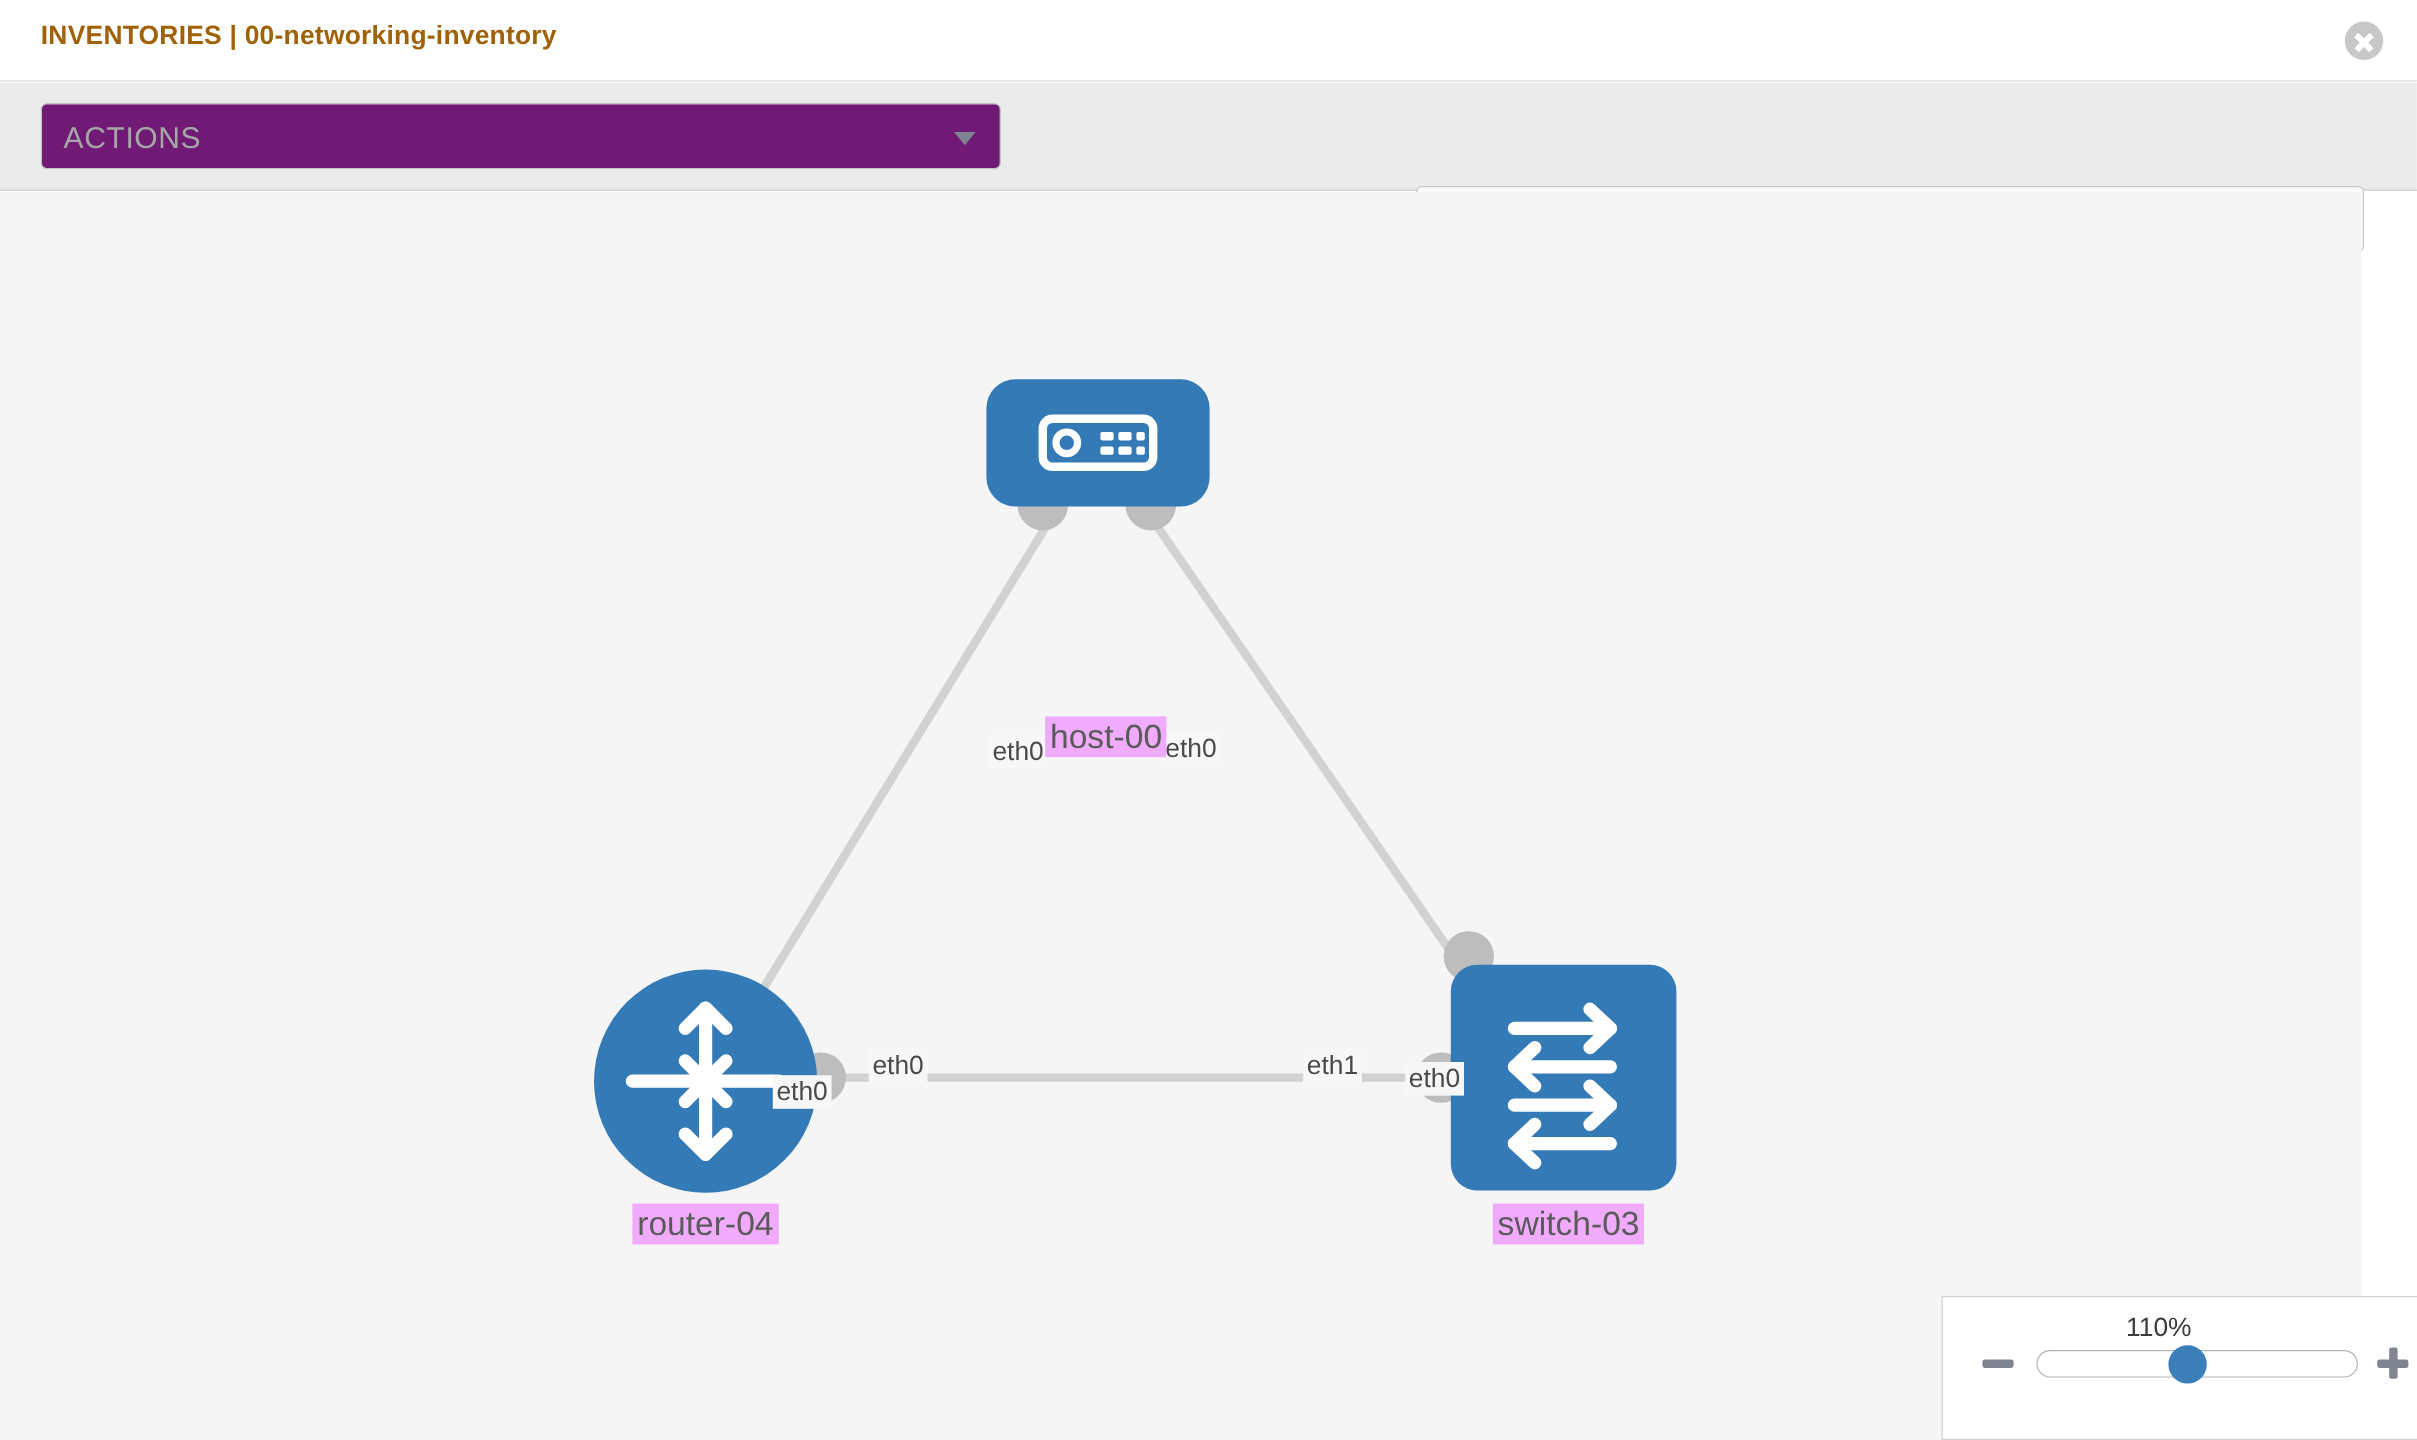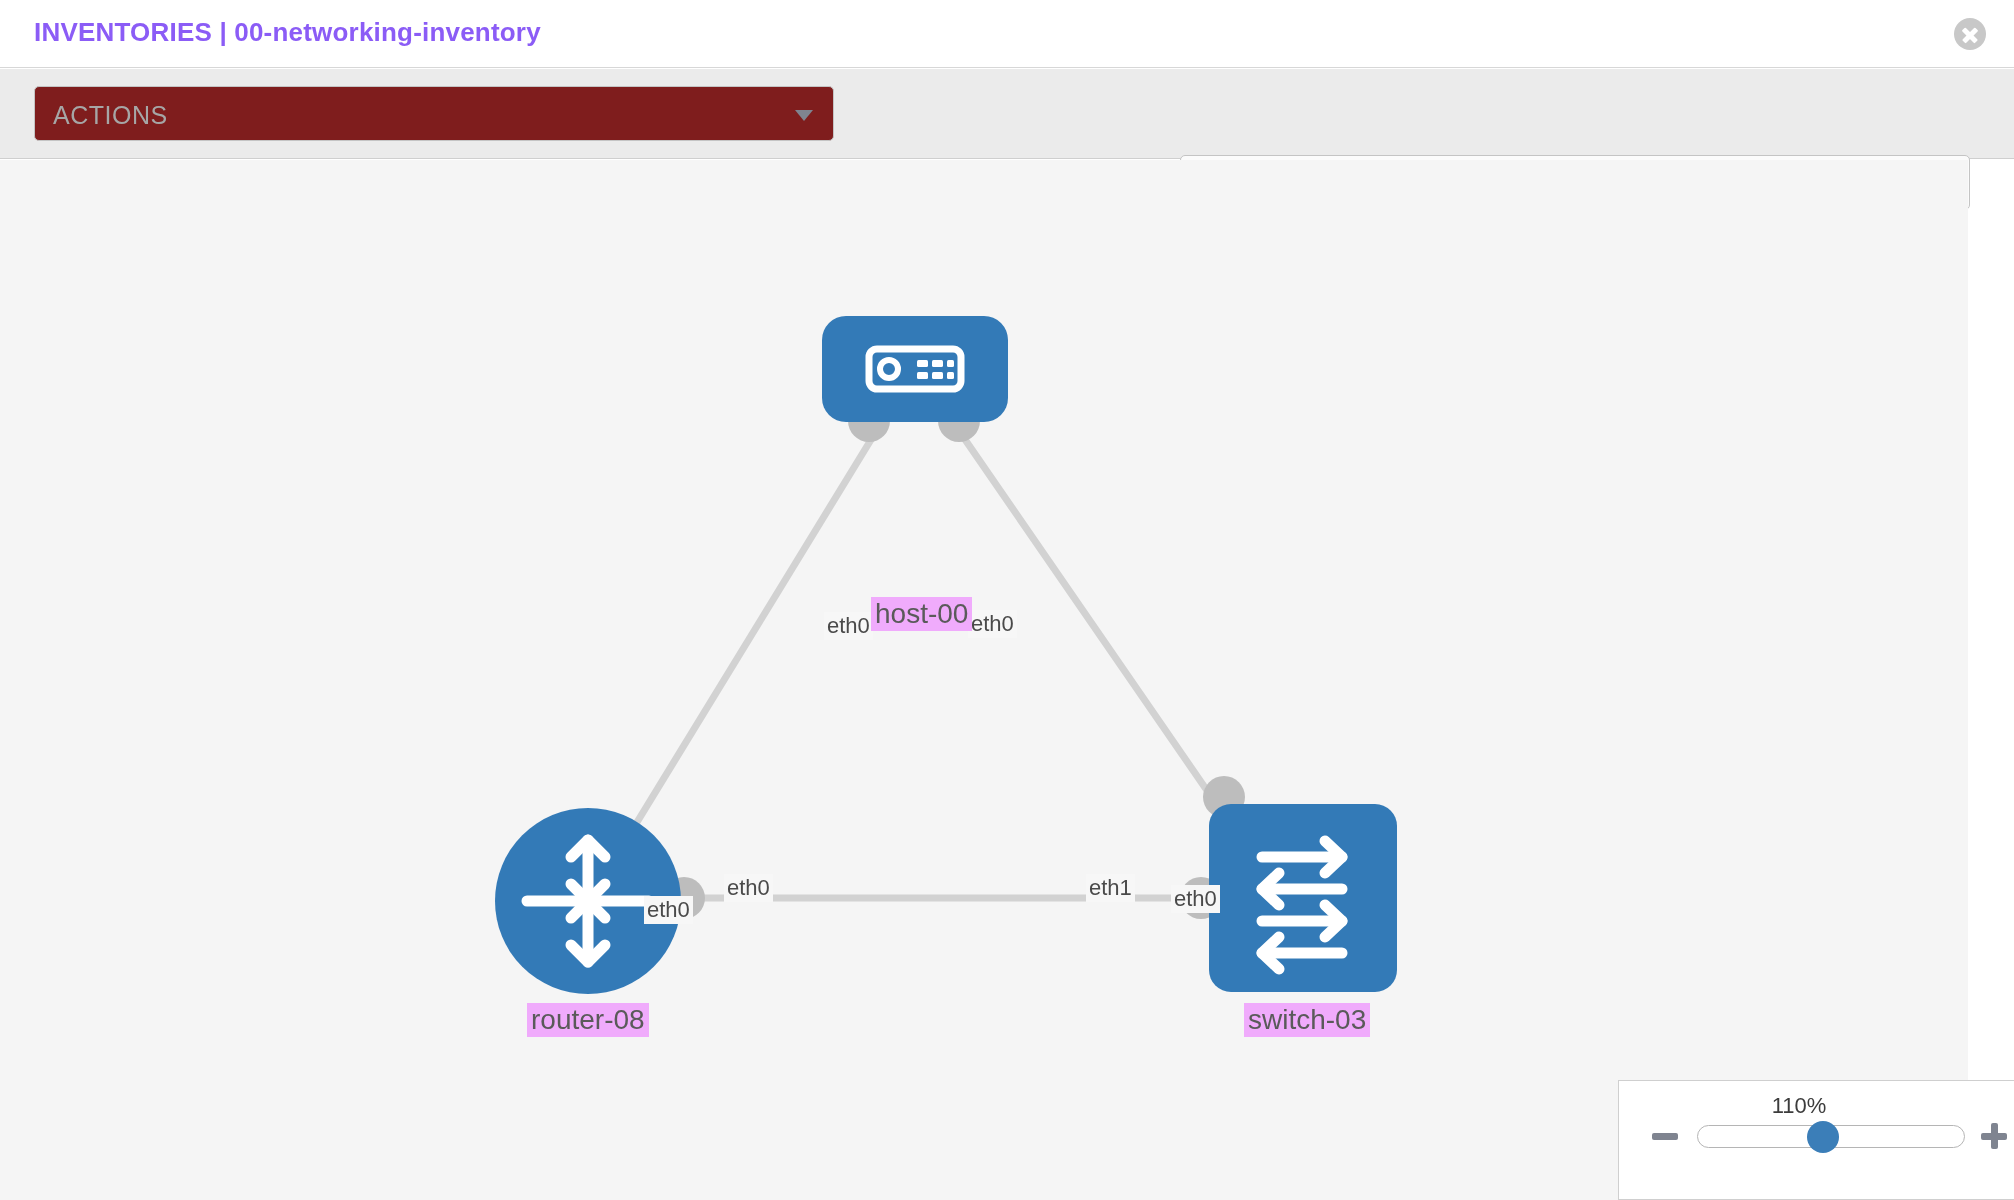--- a/index.html
+++ b/index.html
@@ -13,22 +13,22 @@
 
   
   .header {
     position: absolute; left: 0; top: 0;
     width: 2014px; height: 68px;
     background: #ffffff;
     border-bottom: 1px solid #d7d7d7;
   }
   .page-title {
     position: absolute; left: 34px; top: 17px;
-    font-size: 26px; font-weight: bold;
-    color: #8b5cf6;
+    font-size: 22px; font-weight: bold;
+    color: #a16207;
     letter-spacing: 0.2px;
     white-space: nowrap;
   }
   .close-btn {
     position: absolute; right: 28px; top: 18px;
     width: 32px; height: 32px; border-radius: 50%;
     background: #c8c8c8;
     cursor: pointer;
   }
   .close-btn::before, .close-btn::after {
@@ -43,21 +43,21 @@
   
   .toolbar {
     position: absolute; left: 0; top: 69px;
     width: 2014px; height: 90px;
     background: #ebebeb;
     border-bottom: 1px solid #cfcfcf;
   }
   .actions-select {
     position: absolute; left: 34px; top: 17px;
     width: 800px; height: 55px;
-    background: #7f1d1d;
+    background: #701a75;
     border: 1px solid #c4c4c4;
     border-radius: 5px;
   }
   .actions-select .label {
     position: absolute; left: 18px; top: 14px;
     font-size: 25px; color: #a6a6a6;
     letter-spacing: 0.5px;
   }
   .caret {
     position: absolute; right: 20px; top: 23px;
@@ -283,21 +283,21 @@
 
   <div class="edge-label" style="left:824px; top:452px;">eth0</div>
   <div class="edge-label" style="left:968px; top:450px;">eth0</div>
   <div class="edge-label" style="left:644px; top:736px;">eth0</div>
   <div class="edge-label" style="left:1171px; top:725px;">eth0</div>
   <div class="edge-label" style="left:724px; top:714px;">eth0</div>
   <div class="edge-label" style="left:1100px; top:714px;">etl</div>
   <div class="edge-label" style="left:1086px; top:714px;">eth1</div>
 
   <div class="node-label" style="left:871px;  top:437px;">host-00</div>
-  <div class="node-label" style="left:527px;  top:843px;">router-08</div>
+  <div class="node-label" style="left:527px;  top:843px;">router-04</div>
   <div class="node-label" style="left:1244px; top:843px;">switch-03</div>
 
 </div>
 
 <div class="zoom-panel">
   <div class="zoom-level">110%</div>
   <div class="zoom-minus"></div>
   <div class="zoom-track"></div>
   <div class="zoom-thumb"></div>
   <div class="zoom-plus"></div>

